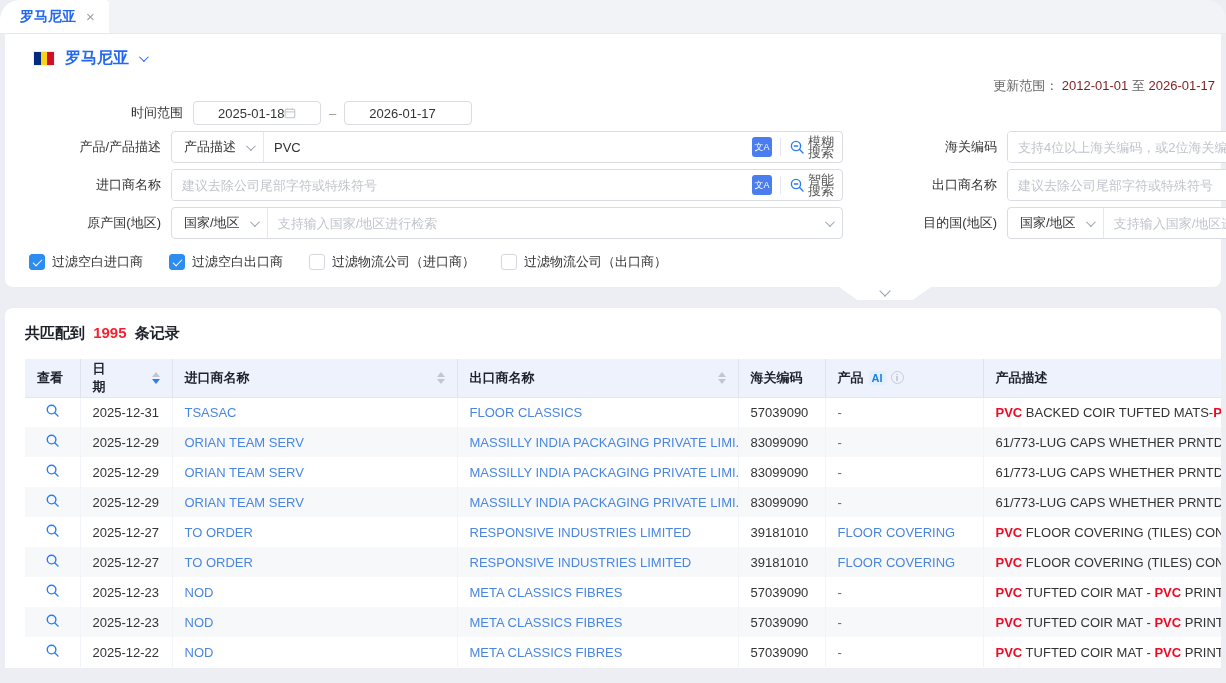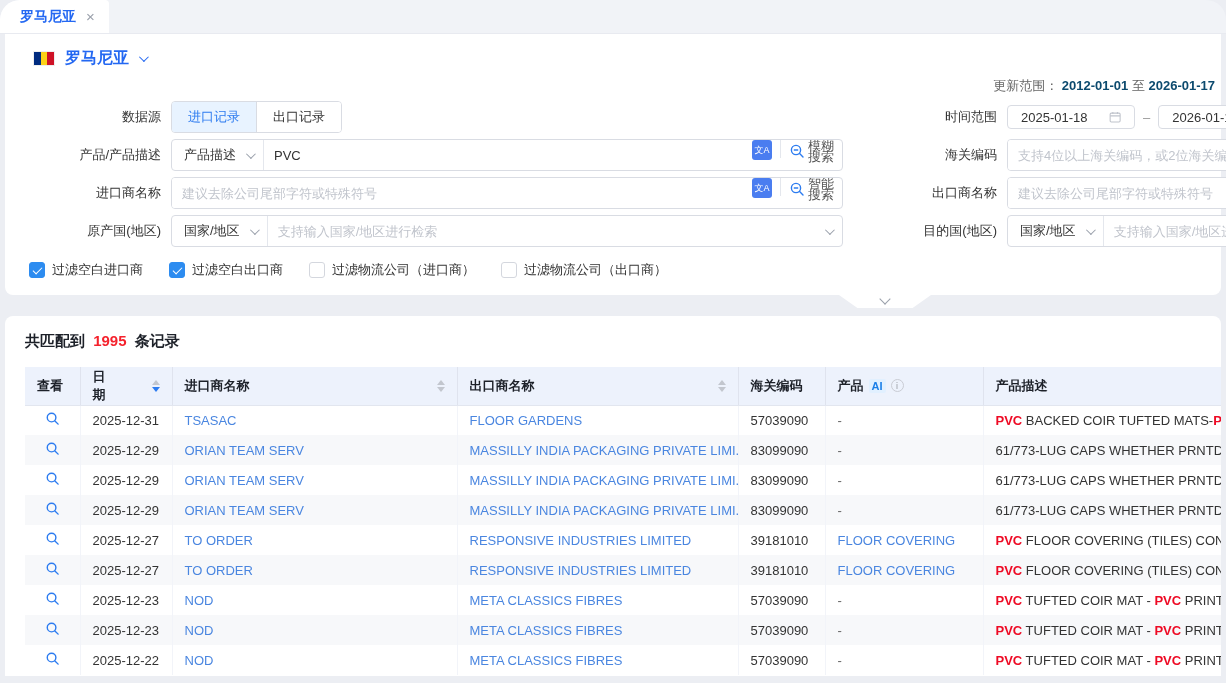--- a/index.html
+++ b/index.html
@@ -16,46 +16,46 @@
   
   .card1 { background:#fff; margin:0 5px; border-radius:0 0 8px 8px; position:relative; padding-bottom:16px; }
   .country-row { display:flex; align-items:center; gap:10px; padding:14px 0 8px 28px; }
   .flag { width:22px; height:15px; display:flex; border:1px solid #eee; }
   .flag i { flex:1; }
   .country-name { color:#2468f2; font-size:16px; font-weight:bold; }
   .chev { display:inline-block; width:7px; height:7px; border-right:1.6px solid #2468f2; border-bottom:1.6px solid #2468f2; transform:rotate(45deg) translateY(-2px); }
   .chev.gray { border-color:#9aa0ab; }
 
   .update-line { text-align:right; padding-right:6px; font-size:13px; color:#666; height:18px; }
-  .update-line .odate { color:#0c4a6e; font-weight:bold; }
+  .update-line .odate { color:#7f1d1d; font-weight:normal; }
 
   .frow { display:flex; align-items:center; margin:6px 0; padding-left:24px; }
   .fl { display:flex; align-items:center; width:814px; flex:none; }
   .flabel { width:132px; flex:none; text-align:right; margin-right:10px; color:#333; }
   .lfield { flex:1; }
   .fr { display:flex; align-items:center; flex:none; margin-left:50px; }
   .rlabel { width:104px; flex:none; text-align:right; margin-right:10px; color:#333; }
 
   .toggle { display:inline-flex; border:1px solid #d9dce3; border-radius:4px; overflow:hidden; height:32px; }
   .toggle .seg { padding:0 16px; display:flex; align-items:center; color:#333; background:#fff; cursor:pointer; }
   .toggle .seg.sel { background:#e8f3ff; color:#2e7cf0; }
   .toggle .seg + .seg { border-left:1px solid #d9dce3; }
 
   .igroup { display:flex; align-items:center; height:32px; border:1px solid #d9dce3; border-radius:4px; background:#fff; overflow:hidden; }
   .isel { display:flex; align-items:center; gap:10px; padding:0 10px 0 12px; height:100%; border-right:1px solid #e4e7ed; flex:none; color:#333; cursor:pointer; }
   .igroup input { border:none; outline:none; flex:1; height:100%; padding:0 10px; font-size:13px; color:#333; font-family:inherit; min-width:0; }
   .igroup input::placeholder { color:#c0c4cc; }
-  .tool-zone { display:flex; align-items:flex-start; gap:8px; padding:0 8px; flex:none; height:100%; }
+  .tool-zone { display:flex; align-items:center; gap:8px; padding:0 8px; flex:none; height:100%; }
   .trans-ic { width:20px; height:20px; background:#4a7df0; border-radius:3px; color:#fff; font-size:9px; display:flex; align-items:center; justify-content:center; cursor:pointer; }
   .vdiv { width:1px; height:18px; background:#e4e7ed; }
   .searchbtn { display:flex; align-items:center; gap:3px; cursor:pointer; }
   .searchbtn .stack { font-size:13px; line-height:11px; color:#555; }
   .sel-caret { margin-right:10px; flex:none; }
 
-  .datebox { display:flex; align-items:center; height:24px; border:1px solid #d9dce3; border-radius:4px; background:#fff; width:128px; flex:none; padding:0 13px;justify-content:center; }
+  .datebox { display:flex; align-items:center; height:24px; border:1px solid #d9dce3; border-radius:4px; background:#fff; width:128px; flex:none; padding:0 24px;justify-content:center; }
   .datebox input { border:none; outline:none; width:100%; font-size:13px; color:#333; font-family:inherit; }
   .dash { margin:0 8px; color:#999; }
 
   .cbrow { display:flex; align-items:center; gap:26px; padding-left:24px; margin-top:14px; }
   .cbitem { display:flex; align-items:center; gap:7px; cursor:pointer; }
   .cb { width:16px; height:16px; border:1px solid #d4d7de; border-radius:3px; background:#fff; position:relative; flex:none; }
   .cb.checked { background:#2d8cf0; border-color:#2d8cf0; }
   .cb.checked::after { content:""; position:absolute; left:3px; top:4px; width:8px; height:4px; border-left:1.8px solid #fff; border-bottom:1.8px solid #fff; transform:rotate(-45deg); }
 
   .notch { position:absolute; bottom:-13px; left:880px; transform:translateX(-50%); width:92px; height:13px; background:#fff; clip-path:polygon(0 0,100% 0,80% 100%,20% 100%); display:flex; align-items:flex-start; justify-content:center; cursor:pointer; }
@@ -111,29 +111,20 @@
     </div>
 
     <div class="update-line">
       <span>更新范围：</span>
       <span class="odate">2012-01-01</span>
       <span>至</span>
       <span class="odate">2026-01-17</span>
     </div>
 
     <div class="frow">
-      <div class="fl">
-        <span class="flabel">数据源</span>
-        <div class="lfield">
-          <div class="toggle">
-            <span class="seg sel">进口记录</span>
-            <span class="seg">出口记录</span>
-          </div>
-        </div>
-      </div>
       <div class="fr">
         <span class="rlabel">时间范围</span>
         <div class="datebox">
           <input readonly="" value="2025-01-18" style="">
           <svg width="14" height="14" viewBox="0 0 16 16">
               <rect x="1.5" y="3" width="13" height="11.5" rx="1.5" fill="none" stroke="#c0c4cc" stroke-width="1.4"></rect>
               <line x1="1.5" y1="6.5" x2="14.5" y2="6.5" stroke="#c0c4cc" stroke-width="1.4"></line>
               <line x1="5" y1="1.5" x2="5" y2="4" stroke="#c0c4cc" stroke-width="1.4"></line>
               <line x1="11" y1="1.5" x2="11" y2="4" stroke="#c0c4cc" stroke-width="1.4"></line>
             </svg>
@@ -315,21 +306,21 @@
         <tbody>
   <tr>
     <td class="c-view">
       <svg width="15" height="15" viewBox="0 0 16 16">
                   <circle cx="7" cy="7" r="4.6" fill="none" stroke="#2d7cf0" stroke-width="1.5"></circle>
                   <line x1="10.6" y1="10.6" x2="14" y2="14" stroke="#2d7cf0" stroke-width="1.5" stroke-linecap="round"></line>
                 </svg>
     </td>
     <td class="c-date">2025-12-31</td>
     <td class="c-imp cell-link">TSASAC</td>
-    <td class="c-exp cell-link">FLOOR GARDENS</td>
+    <td class="c-exp cell-link">FLOOR CLASSICS</td>
     <td class="c-hs">57039090</td>
     <td class="c-prod dash">-</td>
     <td class="c-desc"><span class="hl">PVC</span><span> BACKED COIR TUFTED MATS-</span><span class="hl">P</span></td>
   </tr>
 
   <tr class="stripe">
     <td class="c-view">
       <svg width="15" height="15" viewBox="0 0 16 16">
                   <circle cx="7" cy="7" r="4.6" fill="none" stroke="#2d7cf0" stroke-width="1.5"></circle>
                   <line x1="10.6" y1="10.6" x2="14" y2="14" stroke="#2d7cf0" stroke-width="1.5" stroke-linecap="round"></line>

